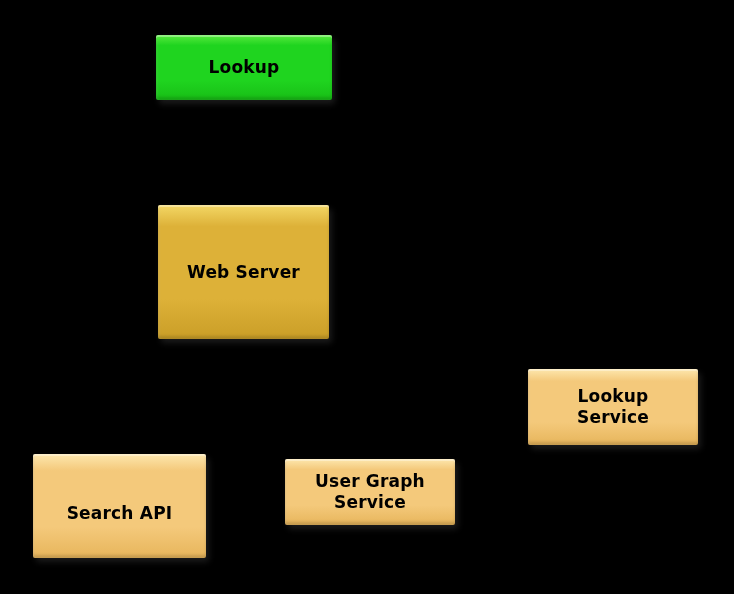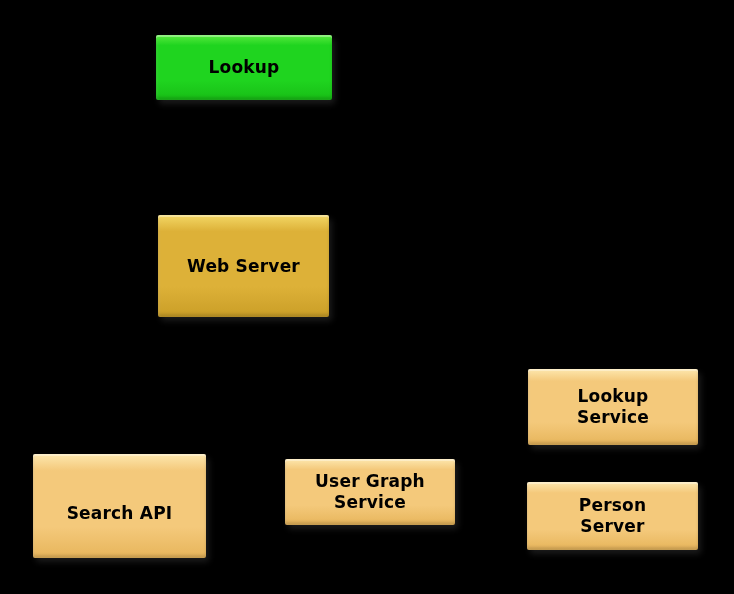--- a/index.html
+++ b/index.html
@@ -38,36 +38,32 @@
 </style>
 </head>
 <body>
 
 <div class="canvas" style="background: rgb(0, 0, 0);">
 
   <div class="node" style="left: 156px; top: 35px; width: 176px; height: 65px; background: linear-gradient(rgb(88, 234, 62) 0%, rgb(31, 212, 31) 16%, rgb(31, 212, 31) 70%, rgb(24, 190, 22) 100%);">
     <span class="node-label" style="color: rgb(0, 0, 0);">Lookup</span>
   </div>
 
-  <div class="node" style="left: 158px; top: 215px; width: 171px; height: 102px; background: linear-gradient(rgb(243, 215, 101) 0%, rgb(221, 177, 56) 16%, rgb(221, 177, 56) 70%, rgb(202, 158, 39) 100%); text-align: center;">
+  <div class="node" style="left: 158px; top: 205px; width: 171px; height: 134px; background: linear-gradient(rgb(243, 215, 101) 0%, rgb(221, 177, 56) 16%, rgb(221, 177, 56) 70%, rgb(202, 158, 39) 100%); text-align: center;">
     <span class="node-label" style="color: rgb(0, 0, 0);">Web Server</span>
   </div>
 
   <div class="node" style="left: 33px; top: 454px; width: 173px; height: 104px; background: linear-gradient(rgb(253, 231, 174) 0%, rgb(244, 201, 123) 16%, rgb(244, 201, 123) 70%, rgb(231, 181, 91) 100%);">
     <span class="node-label" style="color: rgb(0, 0, 0); margin-top: 15px;">Search API</span>
   </div>
 
   <div class="node" style="left: 285px; top: 422px; width: 170px; height: 66px; background: linear-gradient(rgb(253, 231, 174) 0%, rgb(244, 201, 123) 16%, rgb(244, 201, 123) 70%, rgb(231, 181, 91) 100%); margin-top: 37px;">
     <span class="node-label" style="color: rgb(0, 0, 0);">User Graph
 Service</span>
   </div>
 
   <div class="node" style="left: 528px; top: 369px; width: 170px; height: 76px; background: linear-gradient(rgb(253, 231, 174) 0%, rgb(244, 201, 123) 16%, rgb(244, 201, 123) 70%, rgb(231, 181, 91) 100%);">
     <span class="node-label" style="color: rgb(0, 0, 0);">Lookup
 Service</span>
   </div>
 
-  <div class="node" style="left: 527px; top: 482px; width: 171px; height: 68px; background: linear-gradient(rgb(253, 231, 174) 0%, rgb(244, 201, 123) 16%, rgb(244, 201, 123) 70%, rgb(231, 181, 91) 100%);">
-    <span class="node-label" style="color: rgb(0, 0, 0);">Person
-Server</span>
-  </div>
 
 </div>
 
 </body></html>

